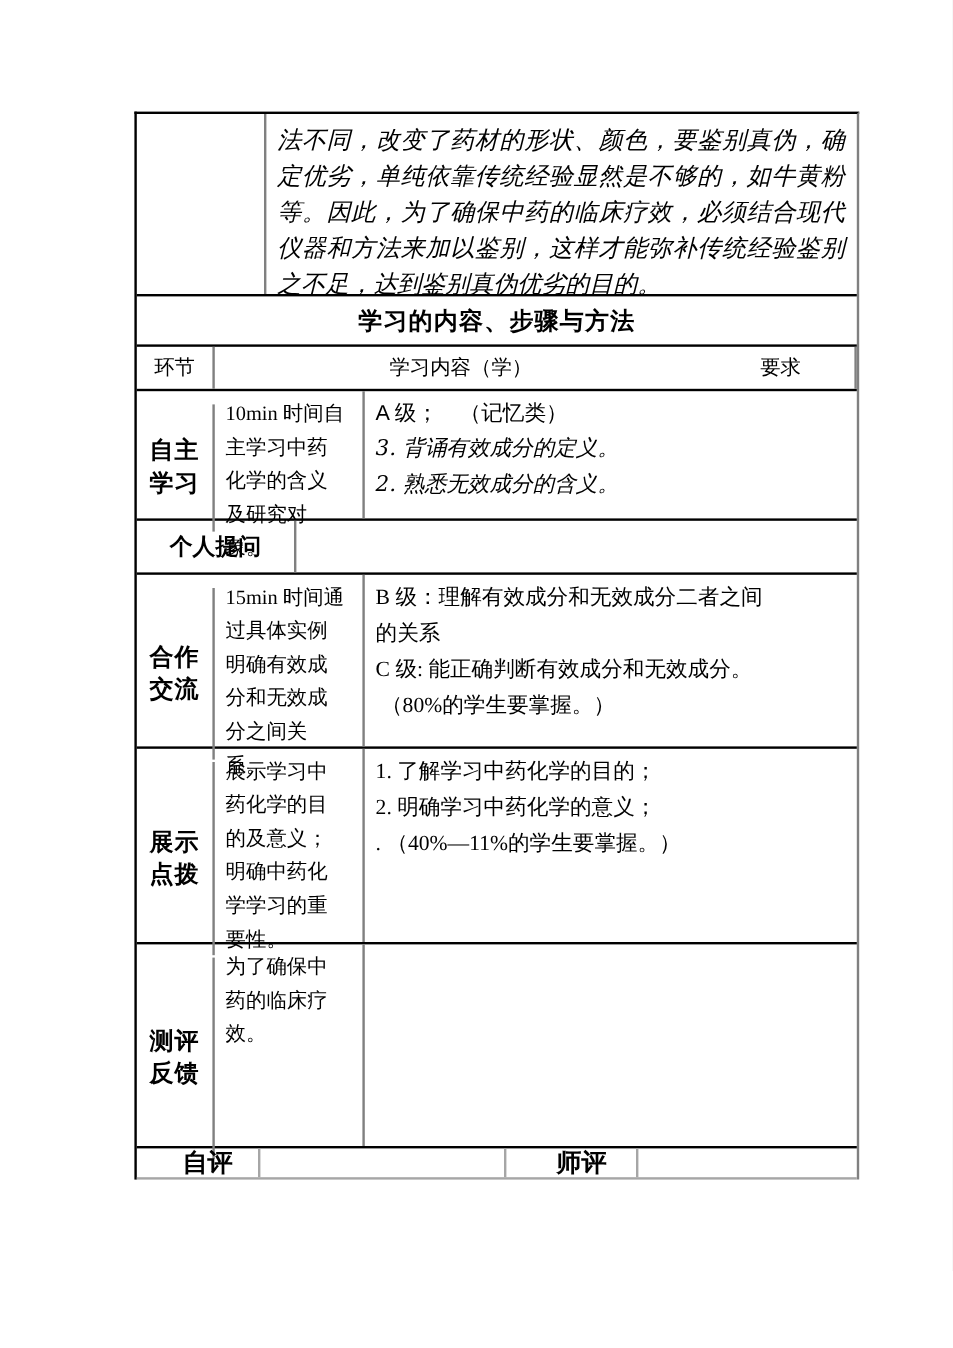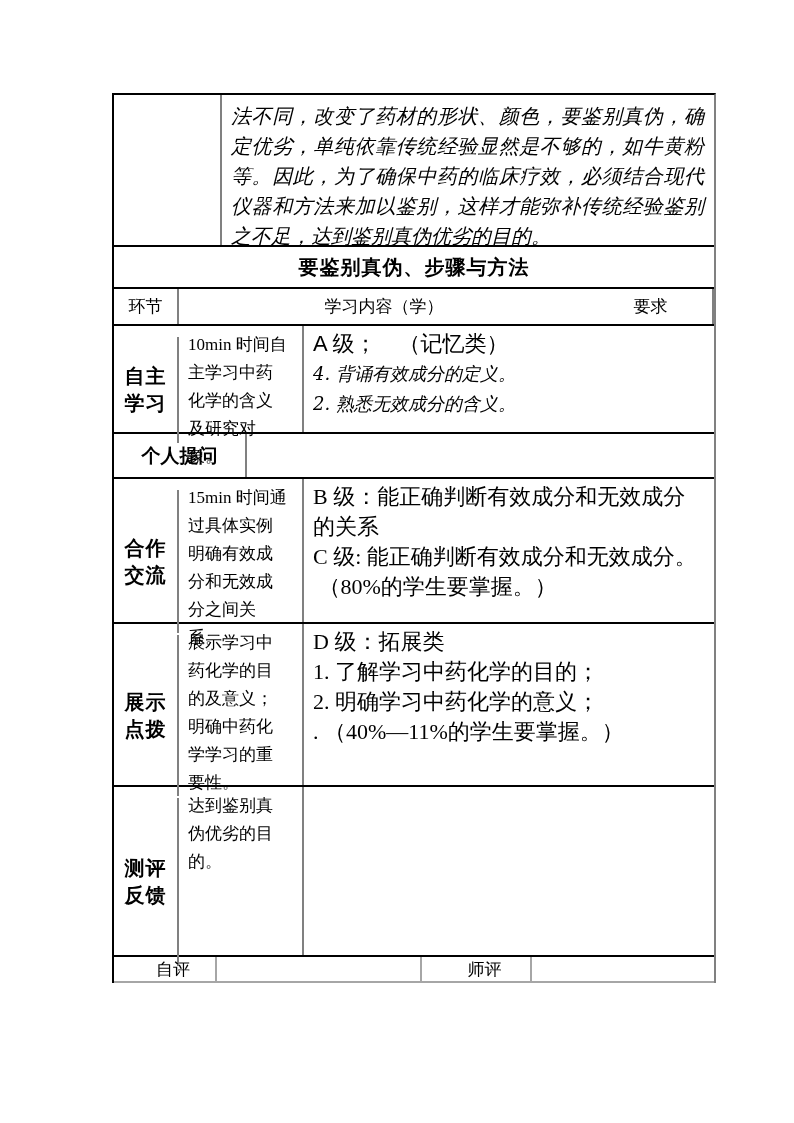--- a/index.html
+++ b/index.html
@@ -80,21 +80,21 @@
     padding: 5px 14px 0 9px;
     font-family: "Liberation Serif", serif;
     font-size: 17px;
     line-height: 28px;
     white-space: pre-wrap;
   }
 
   .content-cell { padding: 3px 8px 0 9px; }
   .cline {
     font-family: "Liberation Serif", serif;
-    font-size: 22px;
+    font-size: 18px;
     line-height: 30px;
     white-space: pre-wrap;
   }
   .cline.hei { font-family: "Liberation Sans", sans-serif; }
   .cline.script {
     font-family: "DejaVu Serif", serif;
     font-style: italic;
     font-size: 18px;
   }
 
@@ -103,100 +103,99 @@
     width: 133px;
     display: flex; align-items: center; justify-content: center;
     font-size: 19px; font-weight: bold;
     border-right: 2px solid #808080;
   }
   .pq-rest { flex: 1; }
 
   
   .fcell {
     display: flex; align-items: center; justify-content: center;
-    font-size: 17px; font-weight: normal; padding-left: 17px;
+    font-size: 21px; font-weight: bold; padding-left: 17px;
   }
   .f-self    { width: 103px; border-right: 2px solid #a6a6a6; }
   .f-blank1  { width: 205px; border-right: 2px solid #a6a6a6; }
   .f-teacher { width: 110px; border-right: 2px solid #a6a6a6; }
   .f-blank2  { flex: 1; }
 </style>
 </head>
 <body>
 
 <div class="page">
   <div class="doc-table">
 
     <div class="row row-cont">
       <div class="cell cont-left v-split"></div>
       <div class="cell cont-text">法不同，改变了药材的形状、颜色，要鉴别真伪，确定优劣，单纯依靠传统经验显然是不够的，如牛黄粉等。因此，为了确保中药的临床疗效，必须结合现代仪器和方法来加以鉴别，这样才能弥补传统经验鉴别之不足，达到鉴别真伪优劣的目的。</div>
     </div>
 
     <div class="row row-title">
-      <div class="section-title">要鉴别真伪、步骤与方法</div>
+      <div class="section-title">学习的内容、步骤与方法</div>
     </div>
 
     <div class="row row-head">
       <div class="cell col-step v-split colhead">环节</div>
       <div class="cell col-content colhead">学习内容（学）</div>
       <div class="cell col-req v-split colhead">要求</div>
     </div>
 
     <div class="row row-self">
       <div class="cell col-step v-split step-label">
         <span>自主</span>
         <span>学习</span>
       </div>
       <div class="cell col-req v-split req-text">10min 时间自主学习中药化学的含义及研究对象。</div>
       <div class="cell col-content content-cell">
         <div class="cline hei">A 级；　（记忆类）</div>
-        <div class="cline script">4. 背诵有效成分的定义。</div>
+        <div class="cline script">3. 背诵有效成分的定义。</div>
         <div class="cline script">2. 熟悉无效成分的含义。</div>
       </div>
     </div>
 
     <div class="row row-pq">
       <div class="cell pq-label">个人提问</div>
       <div class="cell pq-rest"></div>
     </div>
 
     <div class="row row-coop">
       <div class="cell col-step v-split step-label">
         <span>合作</span>
         <span>交流</span>
       </div>
       <div class="cell col-req v-split req-text">15min 时间通过具体实例明确有效成分和无效成分之间关系。</div>
       <div class="cell col-content content-cell">
-        <div class="cline">B 级：能正确判断有效成分和无效成分</div>
+        <div class="cline">B 级：理解有效成分和无效成分二者之间</div>
         <div class="cline">的关系</div>
         <div class="cline">C 级: 能正确判断有效成分和无效成分。</div>
         <div class="cline"> （80%的学生要掌握。）</div>
       </div>
     </div>
 
     <div class="row row-pres">
       <div class="cell col-step v-split step-label">
         <span>展示</span>
         <span>点拨</span>
       </div>
       <div class="cell col-req v-split req-text">展示学习中药化学的目的及意义；明确中药化学学习的重要性。</div>
       <div class="cell col-content content-cell">
-        <div class="cline">D 级：拓展类</div>
         <div class="cline">1. 了解学习中药化学的目的；</div>
         <div class="cline">2. 明确学习中药化学的意义；</div>
         <div class="cline">. （40%—11%的学生要掌握。）</div>
       </div>
     </div>
 
     <div class="row row-assess">
       <div class="cell col-step v-split step-label">
         <span>测评</span>
         <span>反馈</span>
       </div>
-      <div class="cell col-req v-split req-text">达到鉴别真伪优劣的目的。</div>
+      <div class="cell col-req v-split req-text">为了确保中药的临床疗效。</div>
       <div class="cell col-content content-cell"></div>
     </div>
 
     <div class="row row-footer">
       <div class="cell fcell f-self">自评</div>
       <div class="cell fcell f-blank1"></div>
       <div class="cell fcell f-teacher">师评</div>
       <div class="cell fcell f-blank2"></div>
     </div>
 

